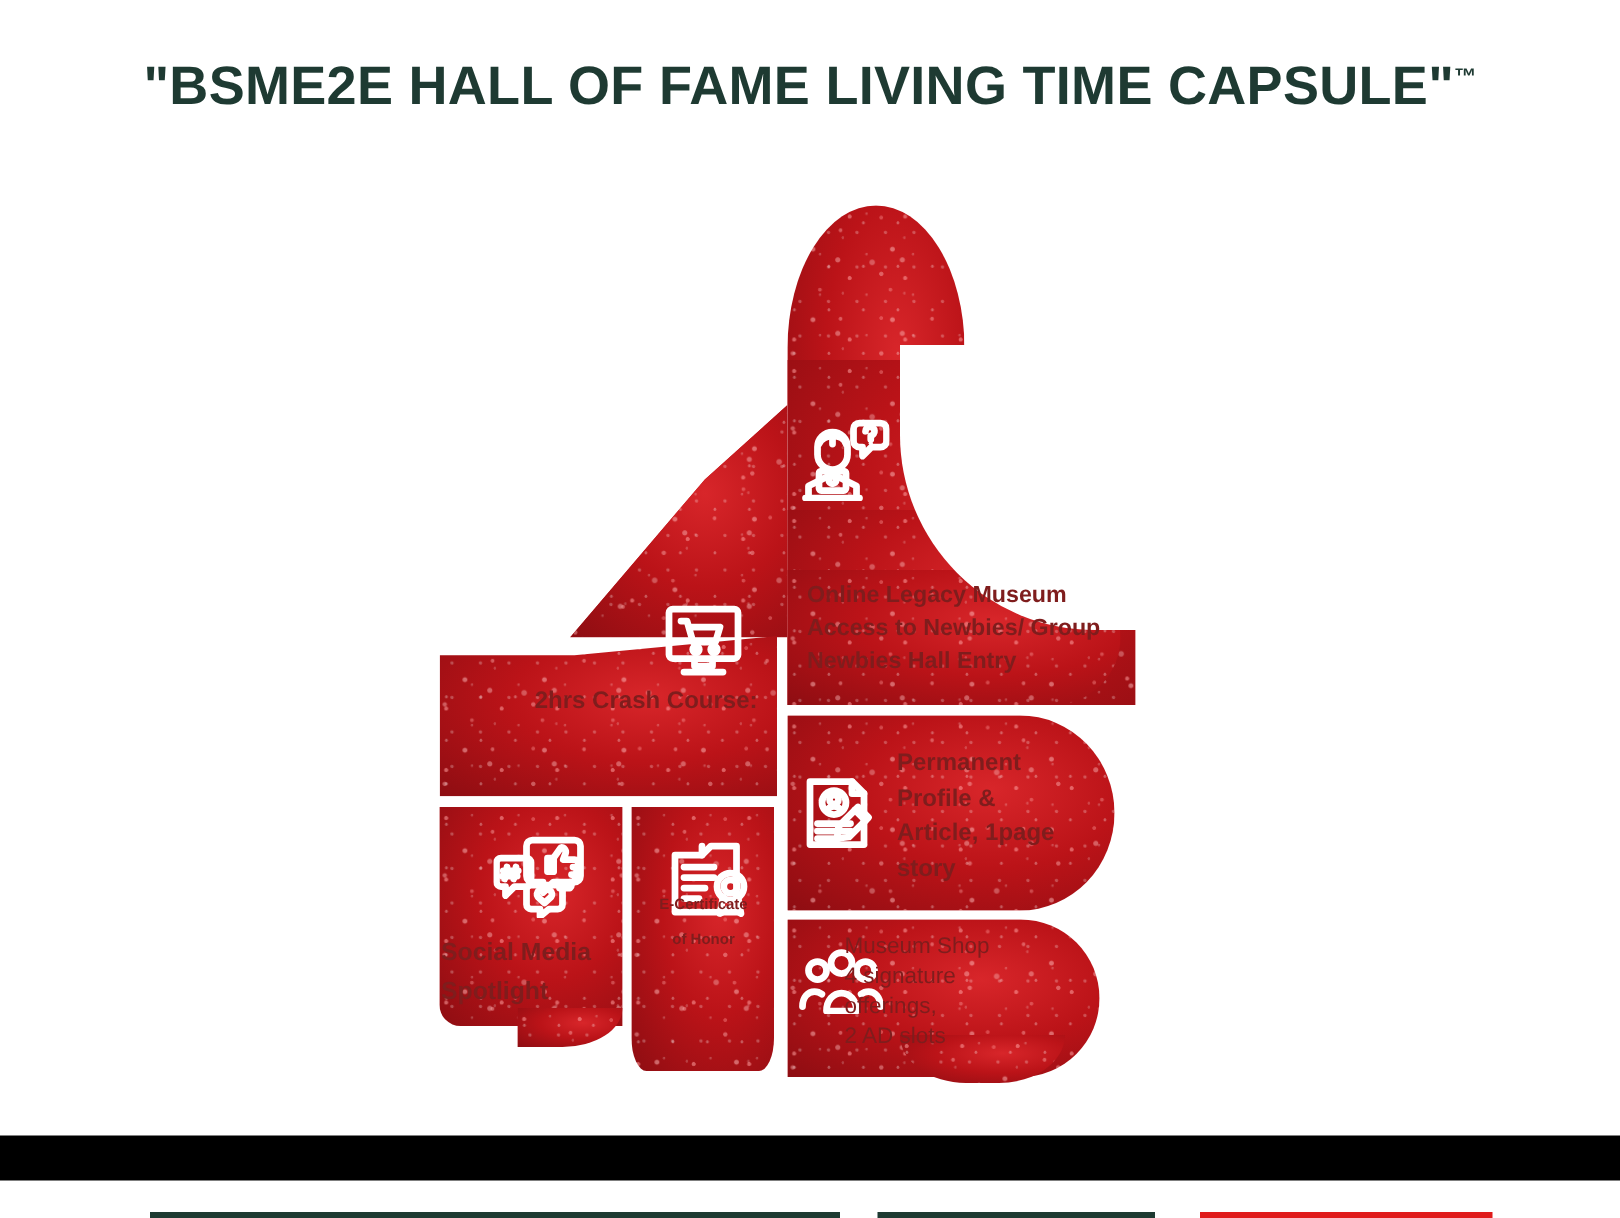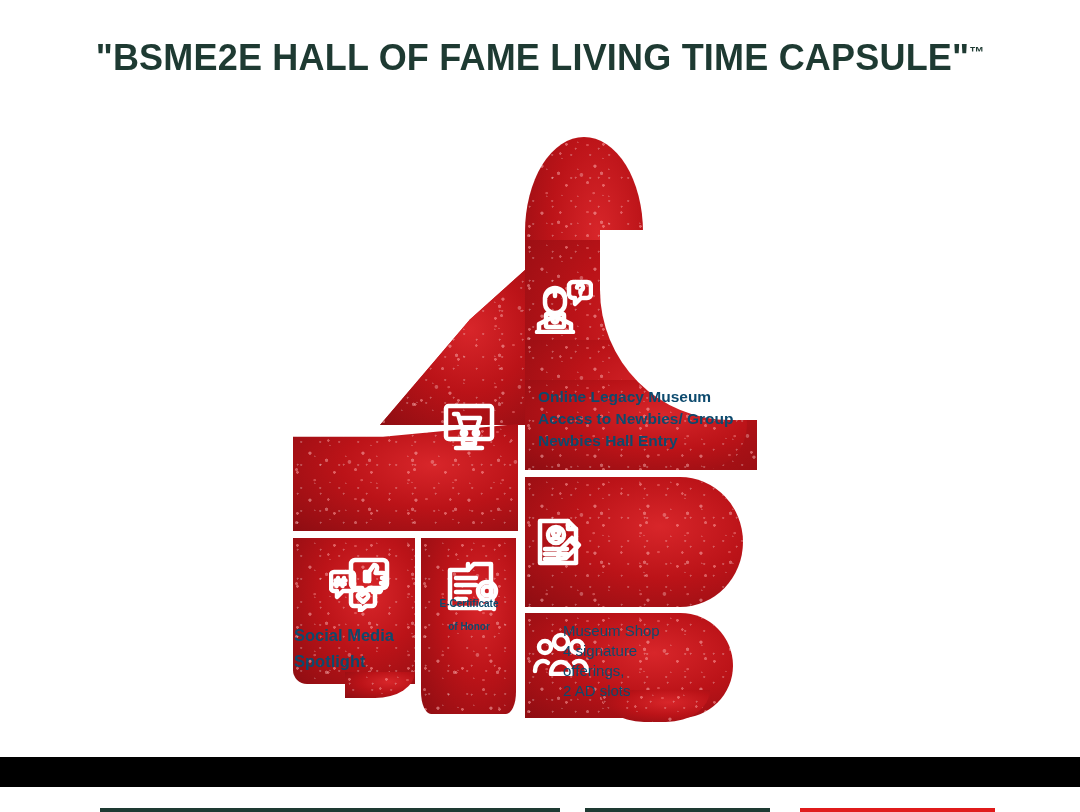--- a/index.html
+++ b/index.html
@@ -196,21 +196,21 @@
     left: 600px;
     top: 690px;
     width: 110px;
     height: 32px;
     border-radius: 0 0 44px 44px / 0 0 32px 32px;
   }
 
   
   .txt {
     position: absolute;
-    color: #0c4a6e;
+    color: #7f1d1d;
     z-index: 6;
     pointer-events: none;
   }
   .txt.bold { font-weight: 700; }
 
   .t-crash {
     left: 300px;
     top: 456px;
     width: 205px;
     text-align: right;
@@ -402,22 +402,29 @@
       </svg>
     </div>
 
     <div class="txt bold t-online">
       <div>Online Legacy Museum</div>
       <div>Access to Newbies/ Group</div>
       <div>Newbies Hall Entry</div>
     </div>
 
     <div class="txt bold t-crash">
-    </div>
-
+      <div>2hrs Crash Course:</div>
+    </div>
+
+    <div class="txt bold t-permanent">
+      <div>Permanent</div>
+      <div>Profile &amp;</div>
+      <div>Article, 1page</div>
+      <div>story</div>
+    </div>
 
     <div class="txt t-museum">
       <div>Museum Shop</div>
       <div>4 signature</div>
       <div>offerings,</div>
       <div>2 AD slots</div>
     </div>
 
     <div class="txt bold t-social">
       <div>Social Media</div>

